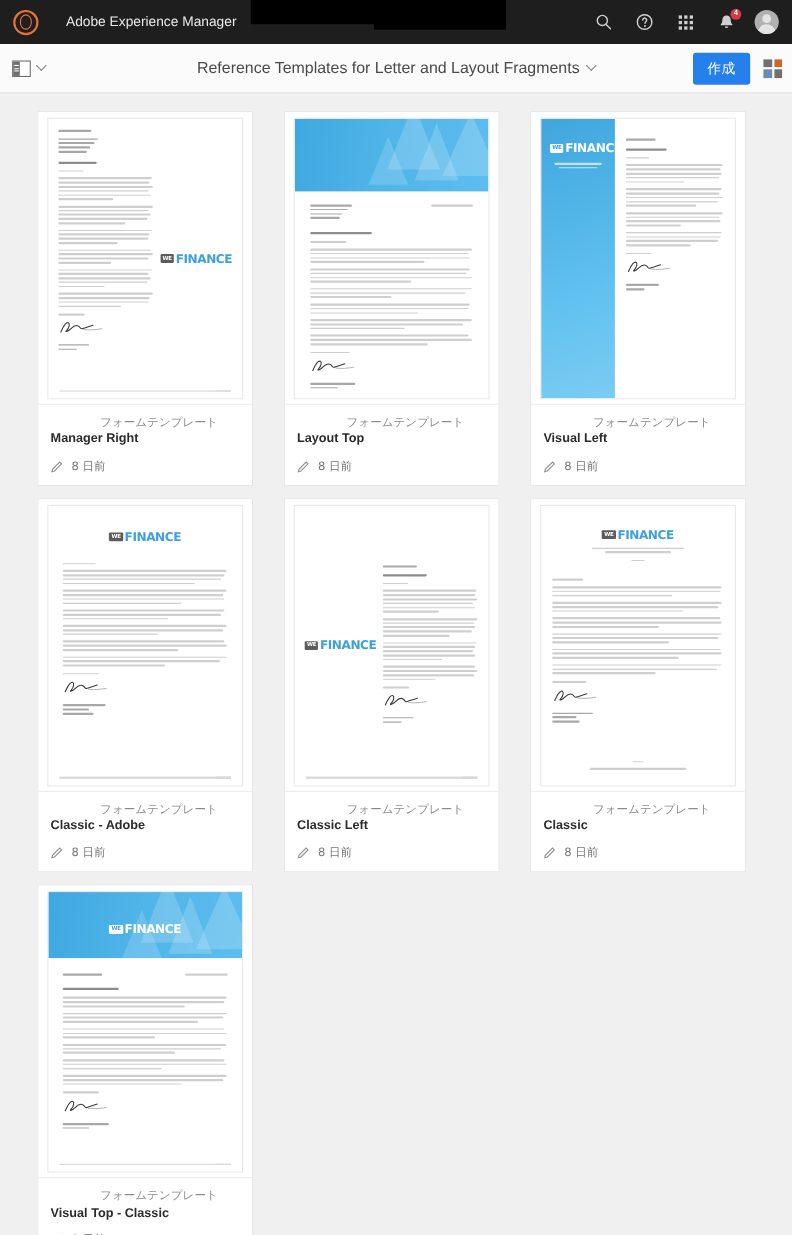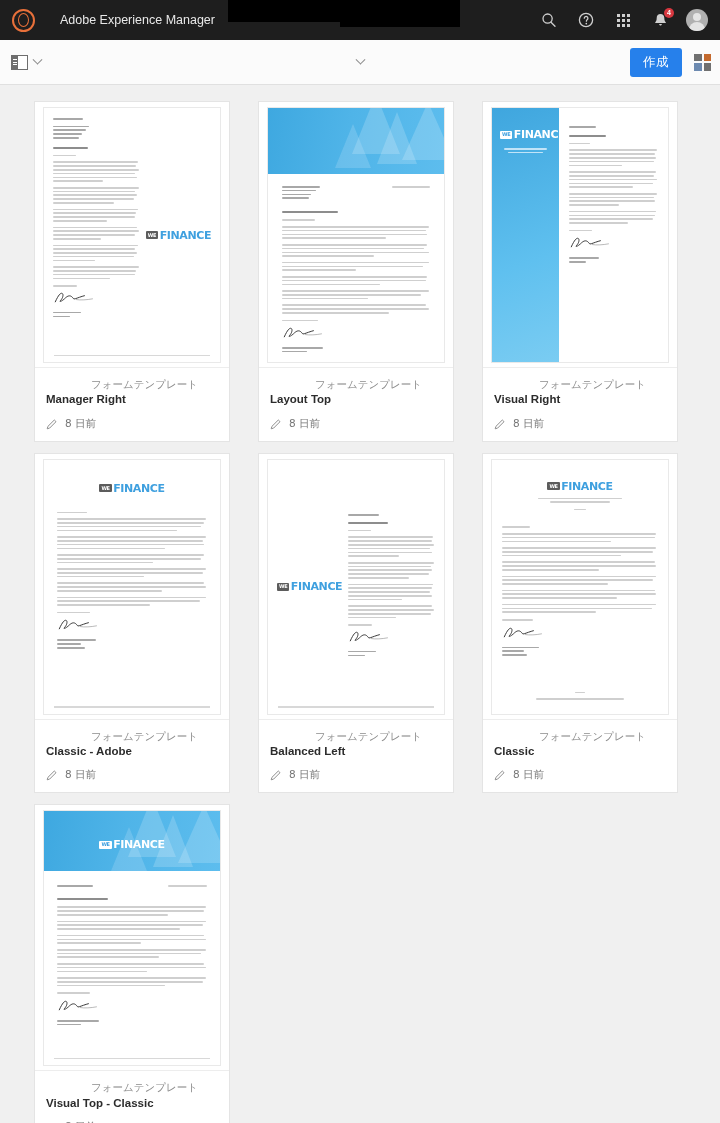--- a/index.html
+++ b/index.html
@@ -404,20 +404,21 @@
       <span class="rail-icon-left">
           <i></i>
           <i></i>
           <i></i>
         </span>
     </span>
     <span class="chev"></span>
   </div>
 
   <div class="toolbar-center">
+    <span class="toolbar-title">Reference Templates for Letter and Layout Fragments</span>
     <span class="toolbar-title-chev"></span>
   </div>
 
   <div class="toolbar-right">
     <button class="create-btn">作成</button>
     <span class="view-icon">
       <i></i>
         <i></i>
         <i></i>
         <i></i>
@@ -664,21 +665,21 @@
               <div style="margin-top:3px;width:34%">
                 <div class="line dark" style="width:100%"></div>
                 <div class="line dark" style="width:58%"></div>
               </div>
             </div>
           </div>
         </div>
       </div>
       <div class="card-meta">
         <div class="meta-type">フォームテンプレート</div>
-        <div class="meta-title">Visual Right</div>
+        <div class="meta-title">Visual Left</div>
         <div class="meta-footer">
           <svg class="pencil" viewBox="0 0 12 12">
             <path d="M1.2 10.8l.7-2.4 6.4-6.4 1.7 1.7-6.4 6.4z" fill="none" stroke="#8e8e8e" stroke-width="1"></path>
           </svg>
           <span class="meta-date">8 日前</span>
         </div>
       </div>
     </div>
     <div class="card">
       <div class="card-thumb">
@@ -813,21 +814,21 @@
                 </div>
               </div>
             </div>
             <div class="footer-line"></div>
             <div class="pagenum"></div>
           </div>
         </div>
       </div>
       <div class="card-meta">
         <div class="meta-type">フォームテンプレート</div>
-        <div class="meta-title">Balanced Left</div>
+        <div class="meta-title">Classic Left</div>
         <div class="meta-footer">
           <svg class="pencil" viewBox="0 0 12 12">
             <path d="M1.2 10.8l.7-2.4 6.4-6.4 1.7 1.7-6.4 6.4z" fill="none" stroke="#8e8e8e" stroke-width="1"></path>
           </svg>
           <span class="meta-date">8 日前</span>
         </div>
       </div>
     </div>
     <div class="card">
       <div class="card-thumb">

